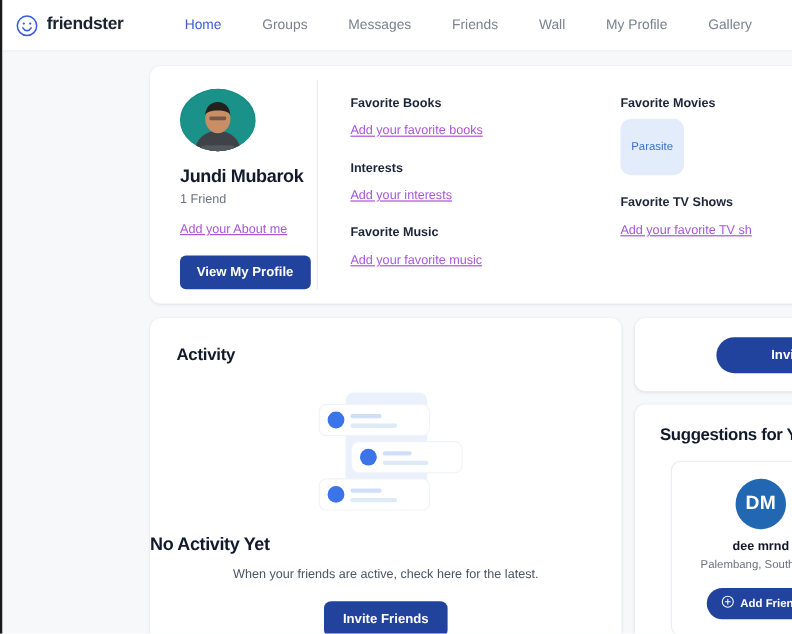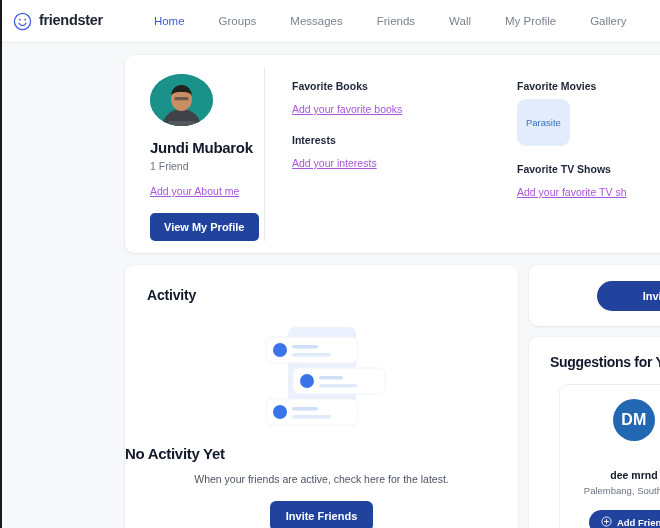--- a/index.html
+++ b/index.html
@@ -145,21 +145,21 @@
     display: flex; flex-direction: column; align-items: center;
     background: #fff;
   }
   .suggest-avatar {
     width: 42px; height: 42px; border-radius: 50%;
     background: #2267b2; color: #ffffff;
     display: flex; align-items: center; justify-content: center;
     font-size: 16px; font-weight: bold; letter-spacing: 0.3px;
   }
   .suggest-name {
-    margin-top: 28px; font-size: 10.5px; font-weight: bold; color: #12192b;
+    margin-top: 8px; font-size: 10.5px; font-weight: bold; color: #12192b;
   }
   .suggest-loc {
     margin-top: 4px; font-size: 9.5px; color: #6b7280; white-space: nowrap;
   }
   .btn-addfriend {
     margin-top: 14px; background: #21439e; color: #ffffff;
     font-size: 9.5px; font-weight: bold;
     border: none; border-radius: 13px;
     padding: 6px 12px; cursor: pointer;
     display: flex; align-items: center; gap: 5px;
@@ -229,20 +229,24 @@
     <div class="profile-right">
       <div class="info-col">
         <div class="info-block">
           <div class="info-label">Favorite Books</div>
           <span class="info-link">Add your favorite books</span>
         </div>
         <div class="info-block">
           <div class="info-label">Interests</div>
           <span class="info-link">Add your interests</span>
         </div>
+        <div class="info-block">
+          <div class="info-label">Favorite Music</div>
+          <span class="info-link">Add your favorite music</span>
+        </div>
       </div>
 
       <div class="info-col second">
         <div class="info-block">
           <div class="info-label">Favorite Movies</div>
           <span class="chip">Parasite</span>
         </div>
         <div class="info-block">
           <div class="info-label">Favorite TV Shows</div>
           <span class="info-link">Add your favorite TV sh</span>

